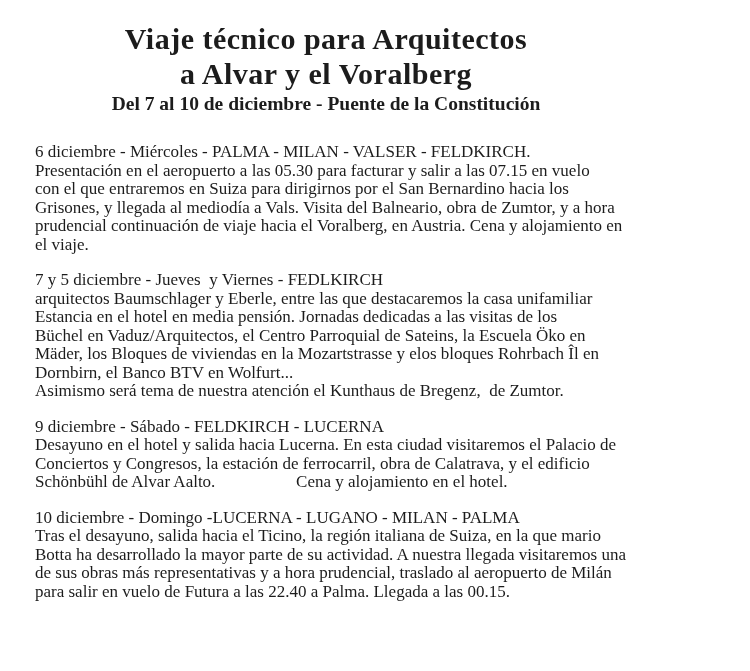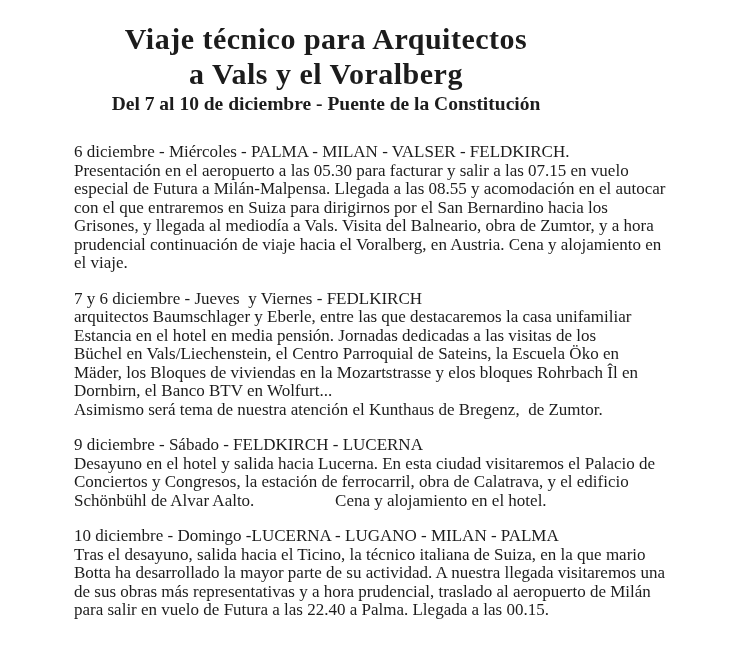--- a/index.html
+++ b/index.html
@@ -36,71 +36,69 @@
   .subtitle-line {
     font-size: 19.5px;
     font-weight: bold;
     line-height: 26px;
     white-space: pre;
   }
   .doc-body {
     margin-top: 26px;
     font-size: 17px;
     line-height: 18.5px;
-    margin-left: 39px;
   }
   .day-block {
     margin: 0 0 17px 0;
   }
   .line {
     white-space: pre;
   }
 </style>
 </head>
 <body>
 
 <div class="doc">
 
   <div class="doc-header">
     <div class="title-line">Viaje técnico para Arquitectos</div>
-    <div class="title-line">a Vals y el Voralberg</div>
+    <div class="title-line">a Alvar y el Voralberg</div>
     <div class="subtitle-line">Del 7 al 10 de diciembre - Puente de la Constitución</div>
   </div>
 
   <div class="doc-body">
 
     <div class="day-block">
       <div class="line">6 diciembre - Miércoles - PALMA - MILAN - VALSER - FELDKIRCH.</div>
       <div class="line">Presentación en el aeropuerto a las 05.30 para facturar y salir a las 07.15 en vuelo</div>
-      <div class="line">especial de Futura a Milán-Malpensa. Llegada a las 08.55 y acomodación en el autocar</div>
       <div class="line">con el que entraremos en Suiza para dirigirnos por el San Bernardino hacia los</div>
       <div class="line">Grisones, y llegada al mediodía a Vals. Visita del Balneario, obra de Zumtor, y a hora</div>
       <div class="line">prudencial continuación de viaje hacia el Voralberg, en Austria. Cena y alojamiento en</div>
       <div class="line">el viaje.</div>
     </div>
 
     <div class="day-block">
-      <div class="line">7 y 6 diciembre - Jueves  y Viernes - FEDLKIRCH</div>
+      <div class="line">7 y 5 diciembre - Jueves  y Viernes - FEDLKIRCH</div>
       <div class="line">arquitectos Baumschlager y Eberle, entre las que destacaremos la casa unifamiliar</div>
       <div class="line">Estancia en el hotel en media pensión. Jornadas dedicadas a las visitas de los</div>
-      <div class="line">Büchel en Vals/Liechenstein, el Centro Parroquial de Sateins, la Escuela Öko en</div>
+      <div class="line">Büchel en Vaduz/Arquitectos, el Centro Parroquial de Sateins, la Escuela Öko en</div>
       <div class="line">Mäder, los Bloques de viviendas en la Mozartstrasse y elos bloques Rohrbach Îl en</div>
       <div class="line">Dornbirn, el Banco BTV en Wolfurt...</div>
       <div class="line">Asimismo será tema de nuestra atención el Kunthaus de Bregenz,  de Zumtor.</div>
     </div>
 
     <div class="day-block">
       <div class="line">9 diciembre - Sábado - FELDKIRCH - LUCERNA</div>
       <div class="line">Desayuno en el hotel y salida hacia Lucerna. En esta ciudad visitaremos el Palacio de</div>
       <div class="line">Conciertos y Congresos, la estación de ferrocarril, obra de Calatrava, y el edificio</div>
       <div class="line">Schönbühl de Alvar Aalto.                   Cena y alojamiento en el hotel.</div>
     </div>
 
     <div class="day-block">
       <div class="line">10 diciembre - Domingo -LUCERNA - LUGANO - MILAN - PALMA</div>
-      <div class="line">Tras el desayuno, salida hacia el Ticino, la técnico italiana de Suiza, en la que mario</div>
+      <div class="line">Tras el desayuno, salida hacia el Ticino, la región italiana de Suiza, en la que mario</div>
       <div class="line">Botta ha desarrollado la mayor parte de su actividad. A nuestra llegada visitaremos una</div>
       <div class="line">de sus obras más representativas y a hora prudencial, traslado al aeropuerto de Milán</div>
       <div class="line">para salir en vuelo de Futura a las 22.40 a Palma. Llegada a las 00.15.</div>
     </div>
 
   </div>
 </div>
 
 </body></html>

